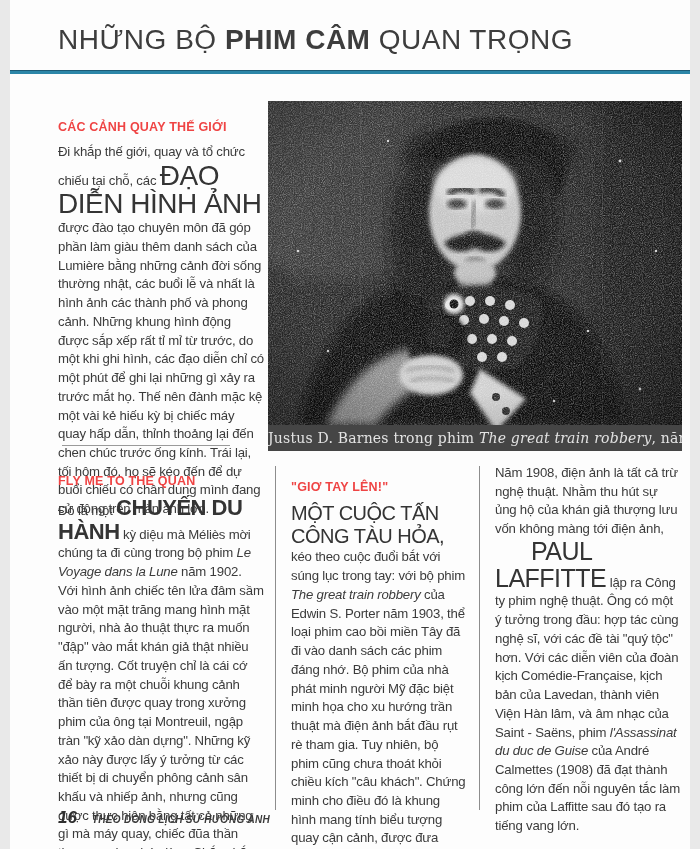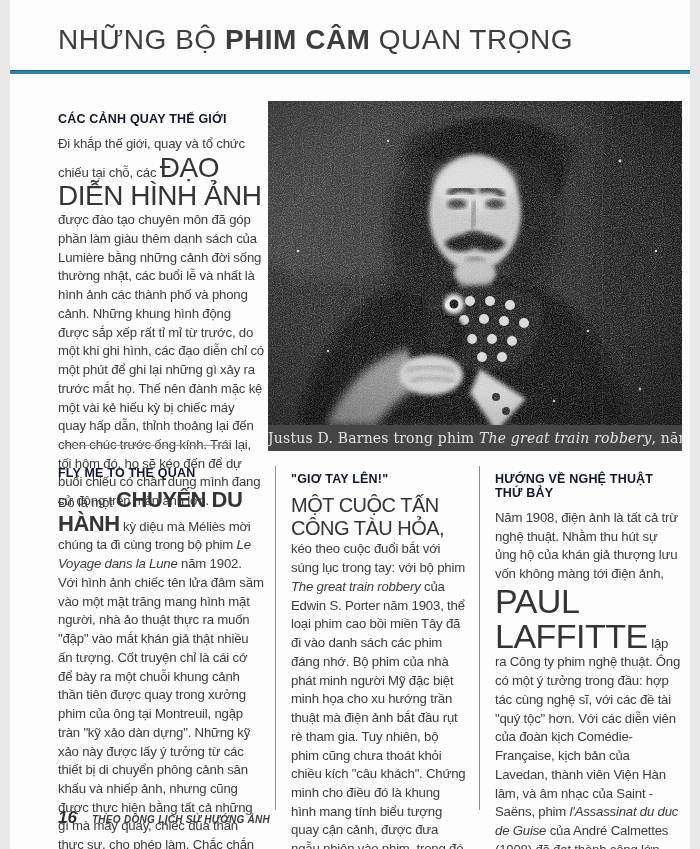--- a/index.html
+++ b/index.html
@@ -21,43 +21,43 @@
   }
   .header-title .run-bold{font-weight:700;}
   .accent-rule{
     position:absolute;left:0;top:70px;width:700px;height:3px;
     border-top:1px solid #1d5a75;
     background:#2c86a8;
   }
   
   .sec{position:absolute;}
   .sec h2{
-    margin:8px 0 9px 0;
-    font-size:12.5px;font-weight:700;color:#0f172a;
+    margin:16px 0 9px 0;
+    font-size:12.5px;font-weight:700;color:#ef4444;
     letter-spacing:.2px;
   }
   .sec p{
     margin:0;
     font-size:13.2px;line-height:1.42;
     color:#3b3b3b;letter-spacing:-.2px;
     text-align:left;
   }
   .run-italic{font-style:italic;}
   .run-bold{font-weight:700;}
   .run-big{
     font-weight:400;line-height:1.02;letter-spacing:-.5px;color:#343434;
   }
   .sec-world{left:48px;top:104px;width:206px;}
   .sec-world .run-big{font-size:28px;margin-top:22px;}
   .sec-moon{left:48px;top:458px;width:206px;}
   .sec-moon .run-big{font-size:22px;font-weight:bold;}
   .sec-hands{left:281px;top:464px;width:176px;}
   .sec-hands .run-big{font-size:20px;}
   .sec-art{left:485px;top:464px;width:187px;}
-  .sec-art .run-big{font-size:34px;}
+  .sec-art .run-big{font-size:25px;margin-left:36px;}
   
   .hrule{
     position:absolute;left:52px;top:445px;width:168px;height:1px;
     background:#9a9a9a;
   }
   .vrule{position:absolute;width:1px;background:#8d8d8d;}
   .vrule.v1{left:265px;top:466px;height:344px;}
   .vrule.v2{left:469px;top:466px;height:344px;}
   
   .photo{
@@ -216,21 +216,20 @@
   <div class="vrule v1"></div>
 
   <section class="sec sec-hands">
     <h2>"GIƠ TAY LÊN!"</h2>
     <p><span class="run run-big">MỘT CUỘC TẤN CÔNG TÀU HỎA,</span><span class="run run-normal"> kéo theo cuộc đuổi bắt với súng lục trong tay: với bộ phim </span><span class="run run-italic">The great train robbery</span><span class="run run-normal"> của Edwin S. Porter năm 1903, thể loại phim cao bồi miền Tây đã đi vào danh sách các phim đáng nhớ. Bộ phim của nhà phát minh người Mỹ đặc biệt minh họa cho xu hướng trần thuật mà điện ảnh bắt đầu rụt rè tham gia. Tuy nhiên, bộ phim cũng chưa thoát khỏi chiều kích "câu khách". Chứng minh cho điều đó là khung hình mang tính biểu tượng quay cận cảnh, được đưa ngẫu nhiên vào phim, trong đó Barnes bắn thẳng vào khán giả.</span></p>
   </section>
 
   <div class="vrule v2"></div>
 
   <section class="sec sec-art">
-    <h2>HƯỚNG VỀ NGHỆ THUẬT THỨ BẢY</h2>
     <p><span class="run run-normal">Năm 1908, điện ảnh là tất cả trừ nghệ thuật. Nhằm thu hút sự ủng hộ của khán giả thượng lưu vốn không màng tới điện ảnh, </span><span class="run run-big">PAUL LAFFITTE</span><span class="run run-normal"> lập ra Công ty phim nghệ thuật. Ông có một ý tưởng trong đầu: hợp tác cùng nghệ sĩ, với các đề tài "quý tộc" hơn. Với các diễn viên của đoàn kịch Comédie-Française, kịch bản của Lavedan, thành viên Viện Hàn lâm, và âm nhạc của Saint - Saëns, phim </span><span class="run run-italic">l'Assassinat du duc de Guise</span><span class="run run-normal"> của André Calmettes (1908) đã đạt thành công lớn đến nỗi nguyên tắc làm phim của Laffitte sau đó tạo ra tiếng vang lớn.</span></p>
   </section>
 
   <footer class="footer">
     <span class="pagenum">16</span>
     <span class="booktitle">THEO DÒNG LỊCH SỬ HƯỚNG ẢNH</span>
   </footer>
 
 </div>
 

